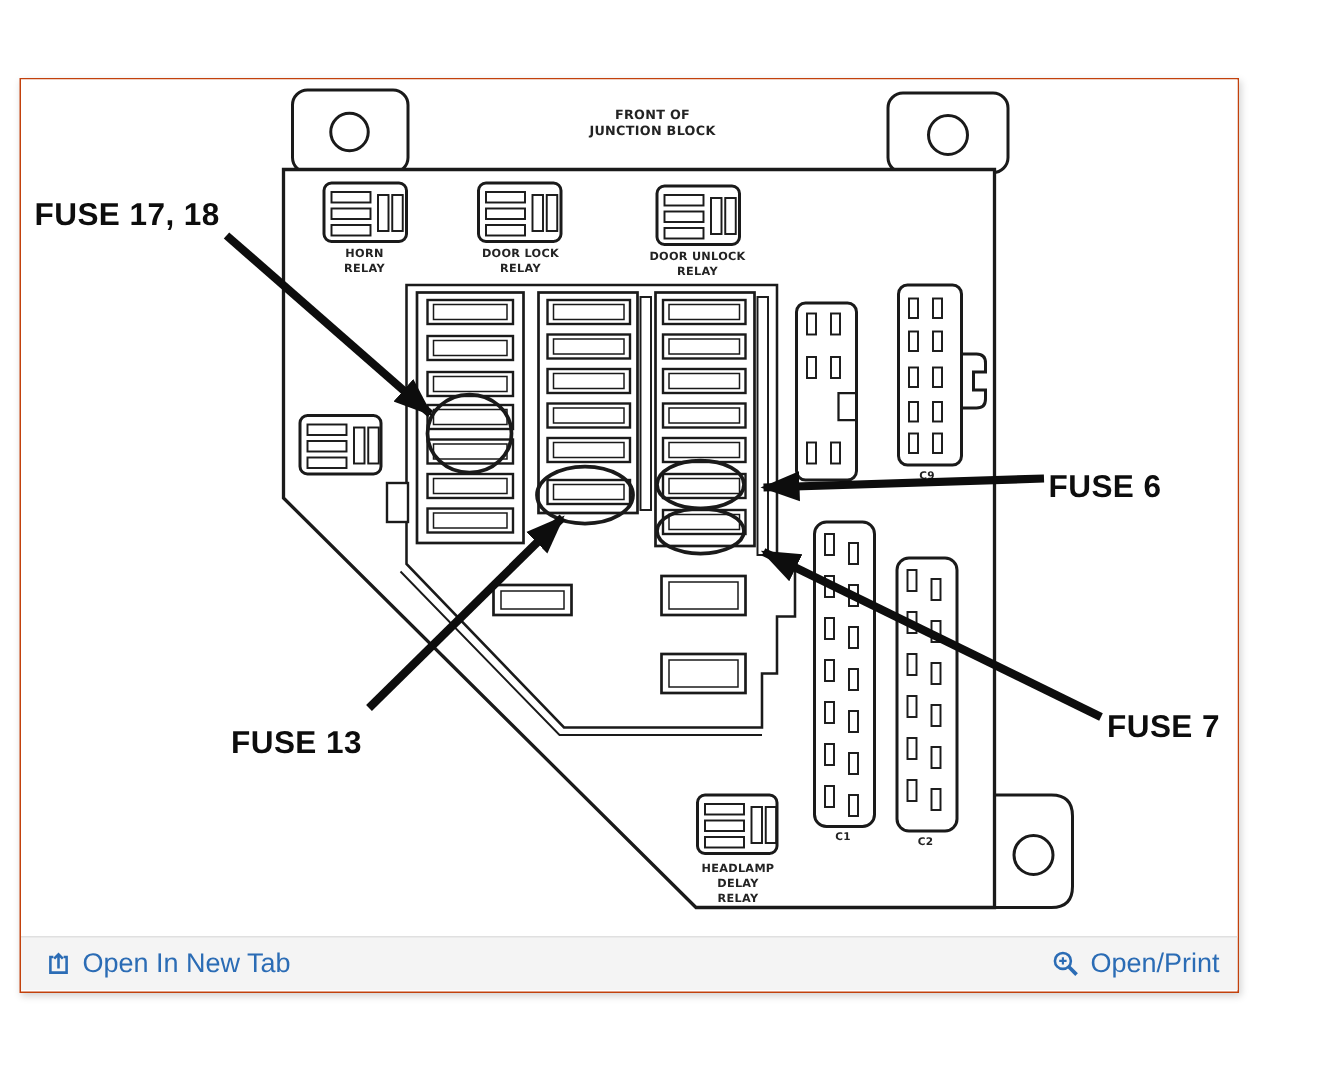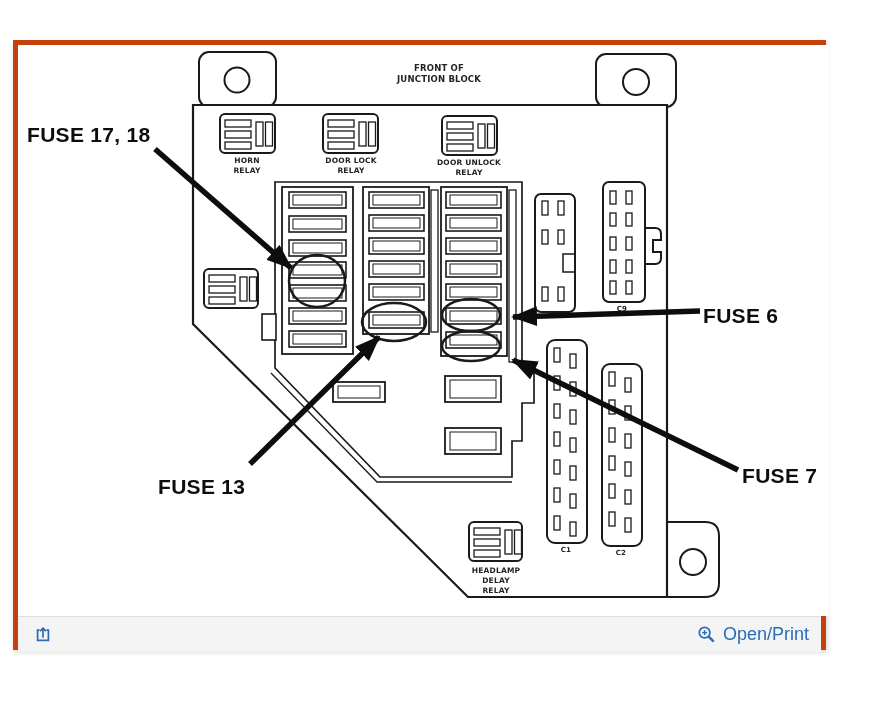--- a/index.html
+++ b/index.html
@@ -1,18 +1,18 @@
 <!DOCTYPE html>
 <html><head>
 <meta charset="utf-8">
 <style>
   html,body{margin:0;padding:0;background:#ffffff;width:888px;height:715px;overflow:hidden;
     font-family:"Liberation Sans",sans-serif;}
-  .panel{position:absolute;left:13px;top:40px;width:813px;height:610px;background:#fff;
-    border:5px solid #c2410c;box-shadow:1px 2px 5px rgba(0,0,0,.18);box-sizing:border-box;}
+  .panel{position:absolute;left:13px;top:52px;width:813px;height:610px;background:#fff;
+    border:1px solid #c2410c;box-shadow:1px 2px 5px rgba(0,0,0,.18);box-sizing:border-box;}
   .diagram-wrap{width:811px;height:571px;background:#fff;}
   svg{display:block;}
   .ink{stroke:#1a1a1a;fill:none;}
   .ink-fill{stroke:#1a1a1a;fill:#ffffff;}
   .scan-label{font-family:"DejaVu Sans",sans-serif;font-weight:bold;fill:#232323;
     letter-spacing:.2px;}
   .callout{font-family:"Liberation Sans",sans-serif;font-weight:bold;font-size:21px;fill:#0d0d0d;
     letter-spacing:.3px;}
   .arrowline{stroke:#0d0d0d;stroke-width:5.5;fill:none;}
   .toolbar{height:36px;background:#f4f4f4;border-top:1px solid #e0e0e0;display:flex;
@@ -220,20 +220,21 @@
       <text class="callout" x="737" y="479">FUSE 7</text>
     </svg>
   </div>
 
   <div class="toolbar">
     <a class="tool-link">
       <svg width="18" height="18" viewBox="0 0 20 20">
         <path d="M6.2 4.5 H4 V16 H16 V4.5 H13.8" fill="none" stroke="#2b6cb5" stroke-width="1.9"></path>
         <path d="M10 13 V2.6 M6.8 5.6 L10 2.4 L13.2 5.6" fill="none" stroke="#2b6cb5" stroke-width="1.9"></path>
       </svg>
+      <span>Open In New Tab</span>
     </a>
     <a class="tool-link">
       <svg width="19" height="19" viewBox="0 0 20 20">
         <circle cx="8" cy="8" r="5.6" fill="none" stroke="#2b6cb5" stroke-width="1.8"></circle>
         <line x1="12.3" y1="12.3" x2="17.6" y2="17.6" stroke="#2b6cb5" stroke-width="2.6"></line>
         <line x1="8" y1="5.4" x2="8" y2="10.6" stroke="#2b6cb5" stroke-width="1.5"></line>
         <line x1="5.4" y1="8" x2="10.6" y2="8" stroke="#2b6cb5" stroke-width="1.5"></line>
       </svg>
       <span>Open/Print</span>
     </a>

